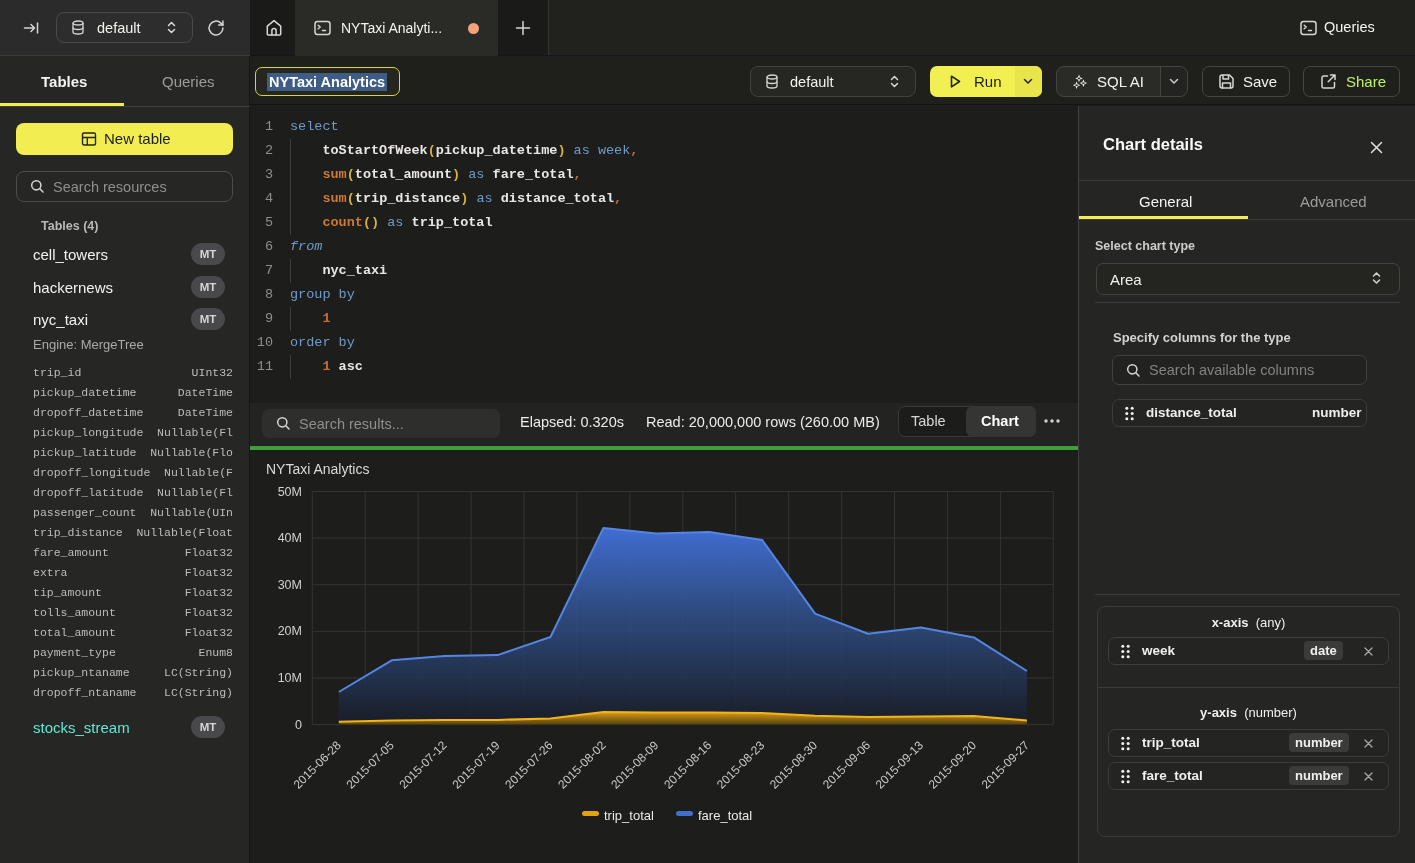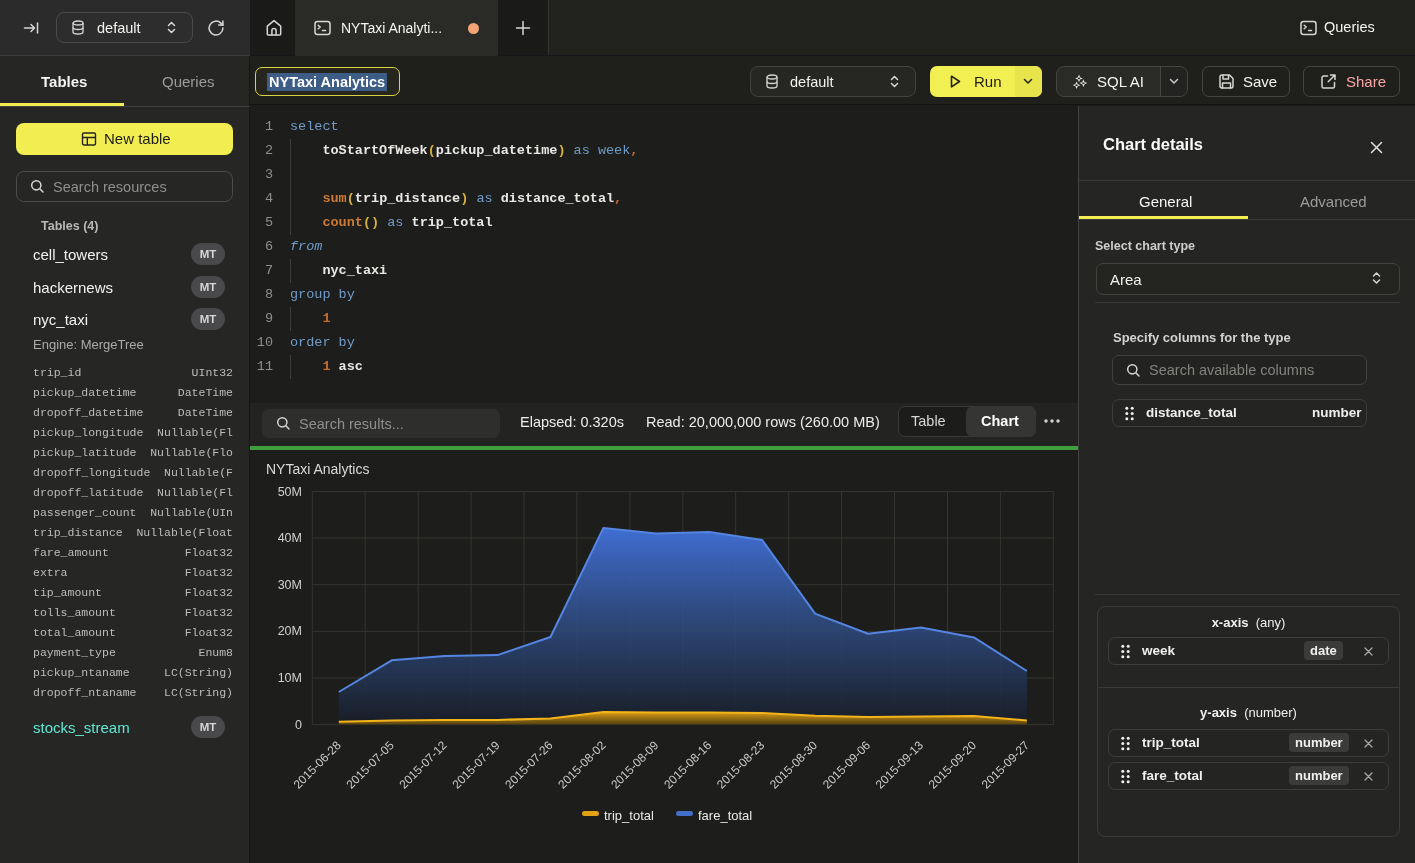--- a/index.html
+++ b/index.html
@@ -185,40 +185,41 @@
   </svg>
   <div class="abs" style="left:1243px;top:73px;font-size:15px;font-weight:500;color:#f2f2f0;">Save</div>
 
   <div class="abs" style="left:1303px;top:66px;width:97px;height:31px;background:#1f1f1c;border:1px solid #454542;border-radius:7px;"></div>
   <svg class="abs" style="left:1320px;top:73px;" width="17" height="17" viewBox="0 0 17 17">
     <g class="ico" stroke="#e8e8e6" stroke-width="1.5">
       <path d="M14.5 9.5 V13.5 a1.6 1.6 0 0 1-1.6 1.6 H3.6 A1.6 1.6 0 0 1 2 13.5 V4.6 A1.6 1.6 0 0 1 3.6 3 H7.5"></path>
       <path d="M10.5 2 H15 V6.5 M15 2 L8.2 8.8"></path>
     </g>
   </svg>
-  <div class="abs" style="left:1346px;top:73px;font-size:15px;font-weight:500;color:#fca5a5;">Share</div>
+  <div class="abs" style="left:1346px;top:73px;font-size:15px;font-weight:500;color:#bef264;">Share</div>
 
   <div class="abs" id="editor" style="left:250px;top:106px;width:828px;height:297px;background:#1d1d1b;">
     <div class="ln" style="top:9px;">1</div>
     <div class="ln" style="top:33px;">2</div>
     <div class="ln" style="top:57px;">3</div>
     <div class="ln" style="top:81px;">4</div>
     <div class="ln" style="top:105px;">5</div>
     <div class="ln" style="top:129px;">6</div>
     <div class="ln" style="top:153px;">7</div>
     <div class="ln" style="top:177px;">8</div>
     <div class="ln" style="top:201px;">9</div>
     <div class="ln" style="top:225px;">10</div>
     <div class="ln" style="top:249px;">11</div>
     <div class="gl" style="top:33px;height:96px;"></div>
     <div class="gl" style="top:153px;"></div>
     <div class="gl" style="top:201px;"></div>
     <div class="gl" style="top:249px;"></div>
     <div class="cl" style="top:9px;"><span class="kw">select</span></div>
     <div class="cl" style="top:33px;">    toStartOfWeek<span class="pr">(</span>pickup_datetime<span class="pr">)</span> <span class="kw">as week</span><span class="pu">,</span></div>
+    <div class="cl" style="top:57px;">    <span class="fn">sum</span><span class="pr">(</span>total_amount<span class="pr">)</span> <span class="kw">as</span> fare_total<span class="pu">,</span></div>
     <div class="cl" style="top:81px;">    <span class="fn">sum</span><span class="pr">(</span>trip_distance<span class="pr">)</span> <span class="kw">as</span> distance_total<span class="pu">,</span></div>
     <div class="cl" style="top:105px;">    <span class="fn">count</span><span class="pr">()</span> <span class="kw">as</span> trip_total</div>
     <div class="cl" style="top:129px;font-style:italic;"><span class="kw">from</span></div>
     <div class="cl" style="top:153px;">    nyc_taxi</div>
     <div class="cl" style="top:177px;"><span class="kw">group by</span></div>
     <div class="cl" style="top:201px;">    <span class="pu">1</span></div>
     <div class="cl" style="top:225px;"><span class="kw">order by</span></div>
     <div class="cl" style="top:249px;">    <span class="pu">1</span> asc</div>
   </div>
 

